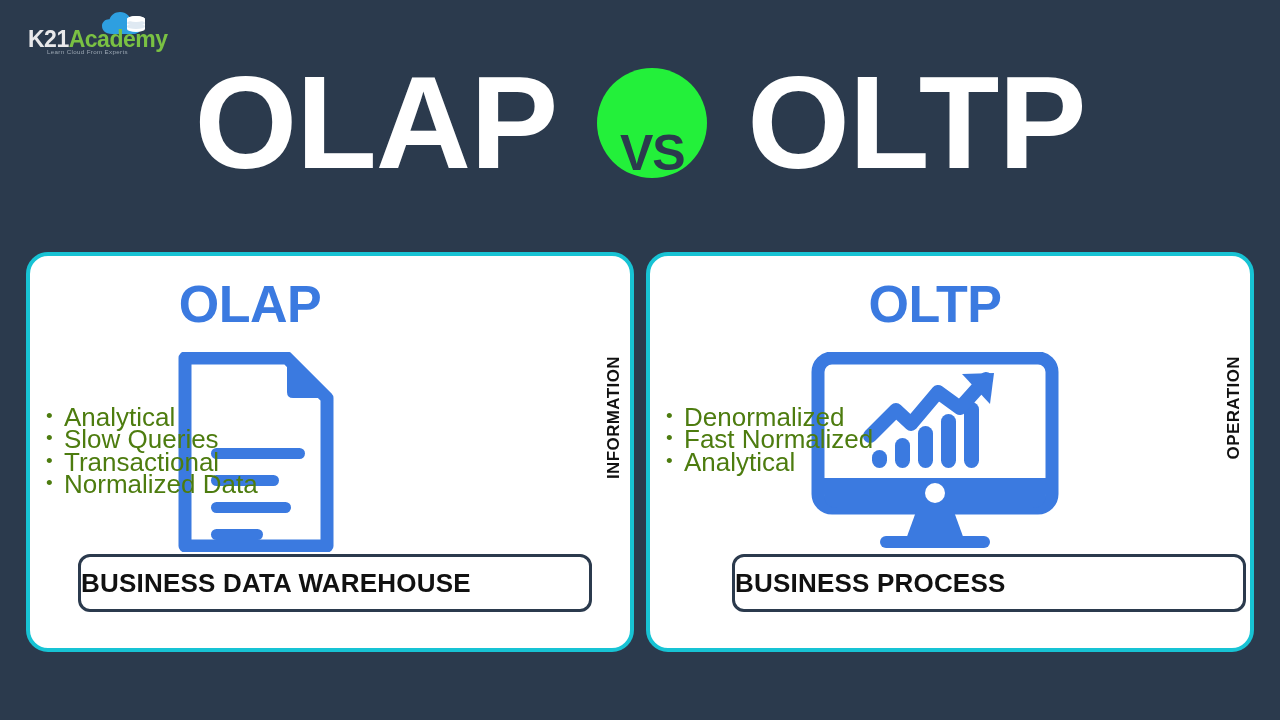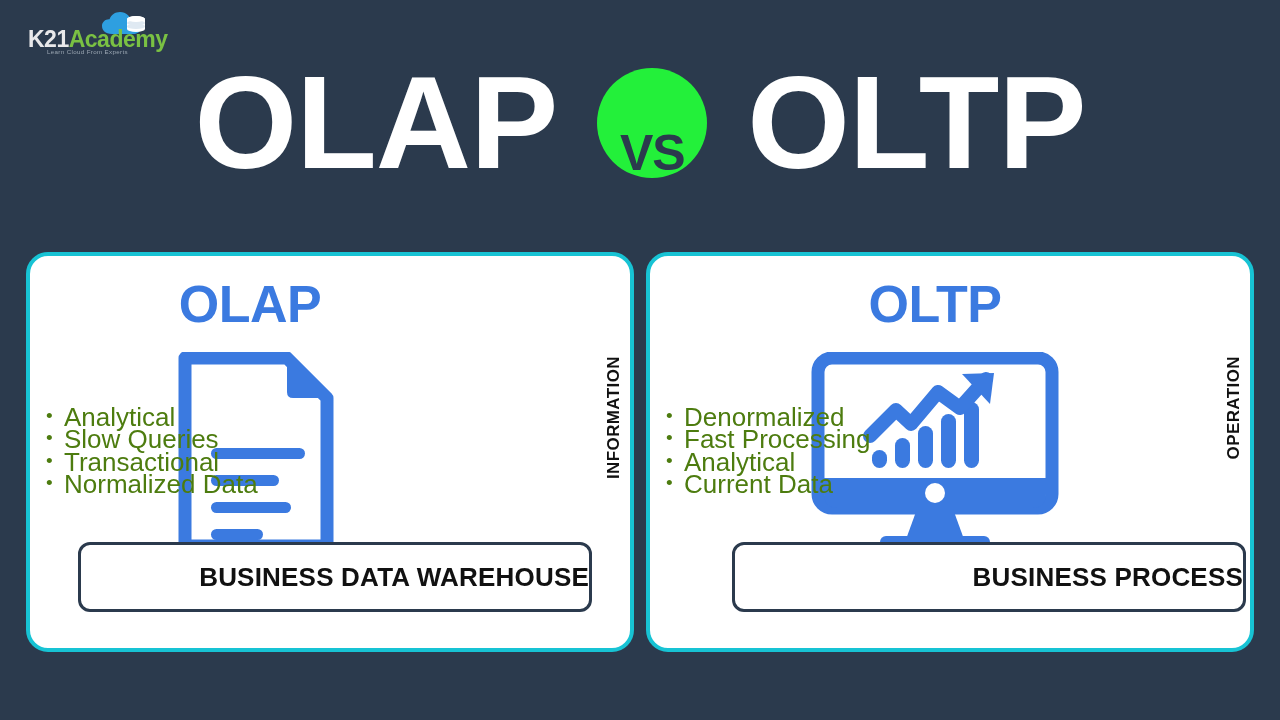--- a/index.html
+++ b/index.html
@@ -173,27 +173,27 @@
   }
   .graphic.olap-g { padding-right: 150px; }
   .graphic.oltp-g { padding-right: 30px; }
 
   .footer-chip {
     position: absolute;
     left: 50%;
     transform: translateX(-50%);
     bottom: 36px;
     width: 514px;
-    height: 70px;
+    height: 58px;
     background: #ffffff;
     border: 3px solid #2b3a4d;
     border-radius: 12px;
     display: flex;
     align-items: center;
-    justify-content: flex-end;
+    justify-content: flex-start;
     z-index: 5;
   }
   .footer-chip.narrow { width: 514px; }
   .footer-chip span {
     font-size: 26px;
     font-weight: bold;
     color: #111111;
     letter-spacing: 0.2px;
     white-space: nowrap;
   }
@@ -284,23 +284,22 @@
         <rect x="108" y="74" width="15" height="42" rx="7.5" fill="#3b7ae0"></rect>
         <rect x="131" y="62" width="15" height="54" rx="7.5" fill="#3b7ae0"></rect>
         <rect x="154" y="50" width="15" height="66" rx="7.5" fill="#3b7ae0"></rect>
         <path d="M60 84 L86 58 L101 72 L128 40 L150 56 L176 27" fill="none" stroke="#3b7ae0" stroke-width="14" stroke-linecap="round" stroke-linejoin="round"></path>
         <path d="M152 22 L184 21 L180 52 Z" fill="#3b7ae0"></path>
       </svg>
     </div>
 
     <ul class="bullets">
       <li>Denormalized</li>
-      <li>Fast Processing</li>
+      <li>Fast Normalized</li>
       <li>Analytical</li>
-      <li>Current Data</li>
     </ul>
 
     <div class="side-label">OPERATION</div>
 
     <div class="footer-chip narrow">
       <span>BUSINESS PROCESS</span>
     </div>
   </div>
 
 </div>

